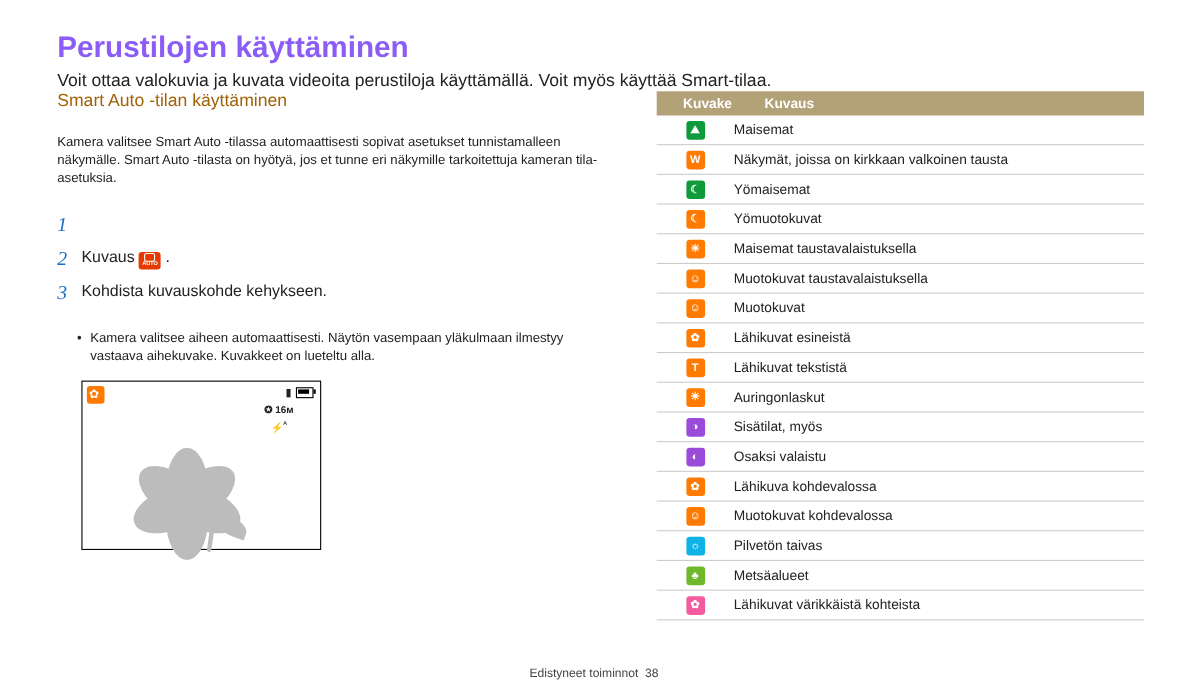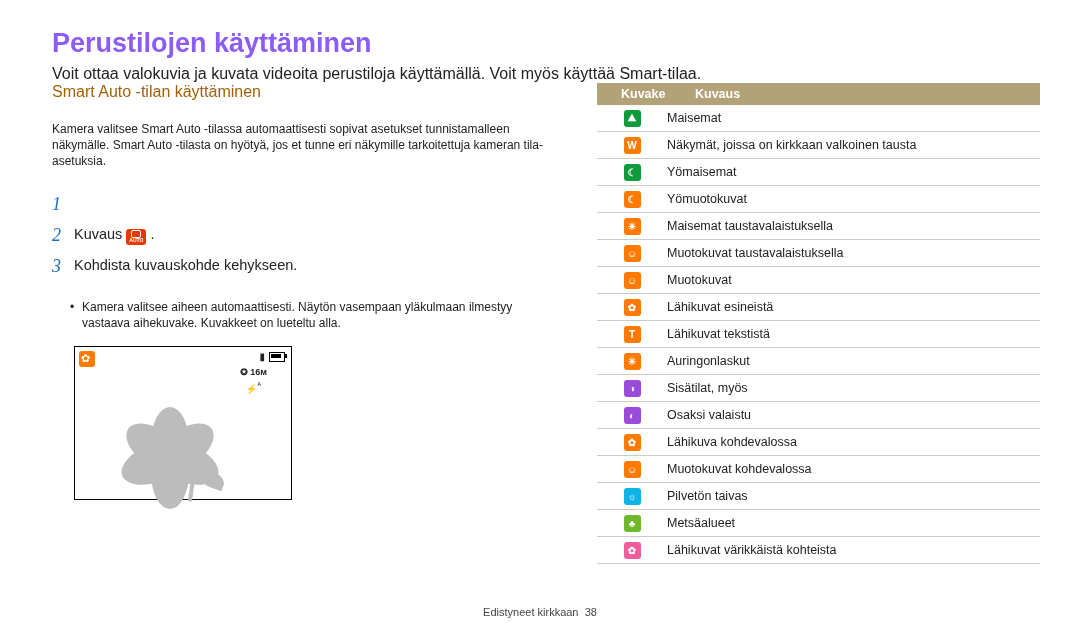--- a/index.html
+++ b/index.html
@@ -371,14 +371,14 @@
           <div class="ic-wrap">
             <div class="ic" style="background: rgb(242, 92, 158);">✿</div>
           </div>
           <div>Lähikuvat värikkäistä kohteista</div>
         </div>
       </div>
   </div>
 </div>
 
 <div class="footer">
-  <span>Edistyneet kirkkaan</span>&nbsp;&nbsp;<b>38</b>
+  <span>Edistyneet toiminnot</span>&nbsp;&nbsp;<b>38</b>
 </div>
 
 </body></html>

